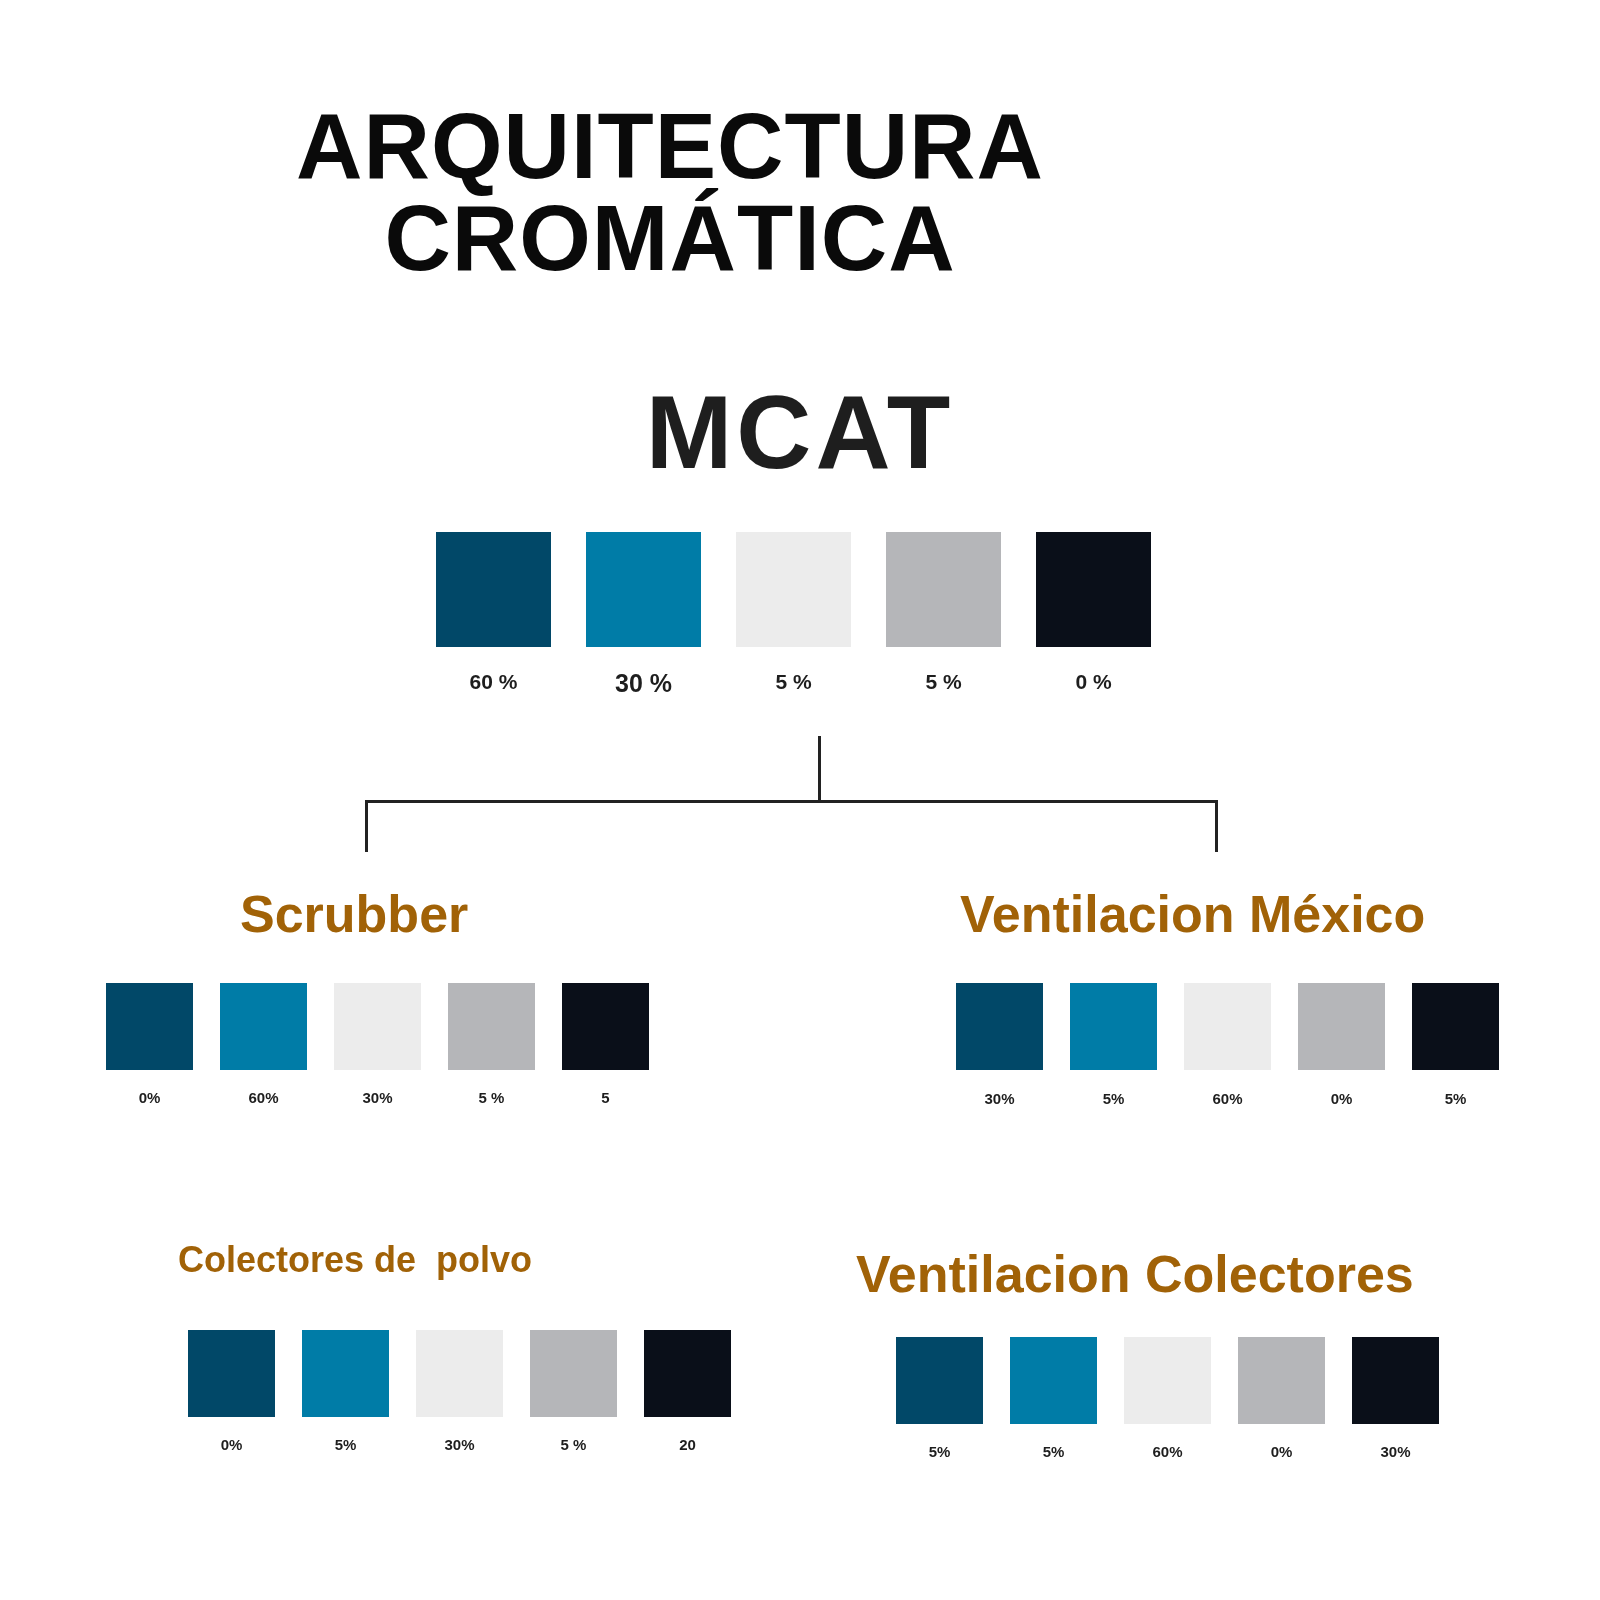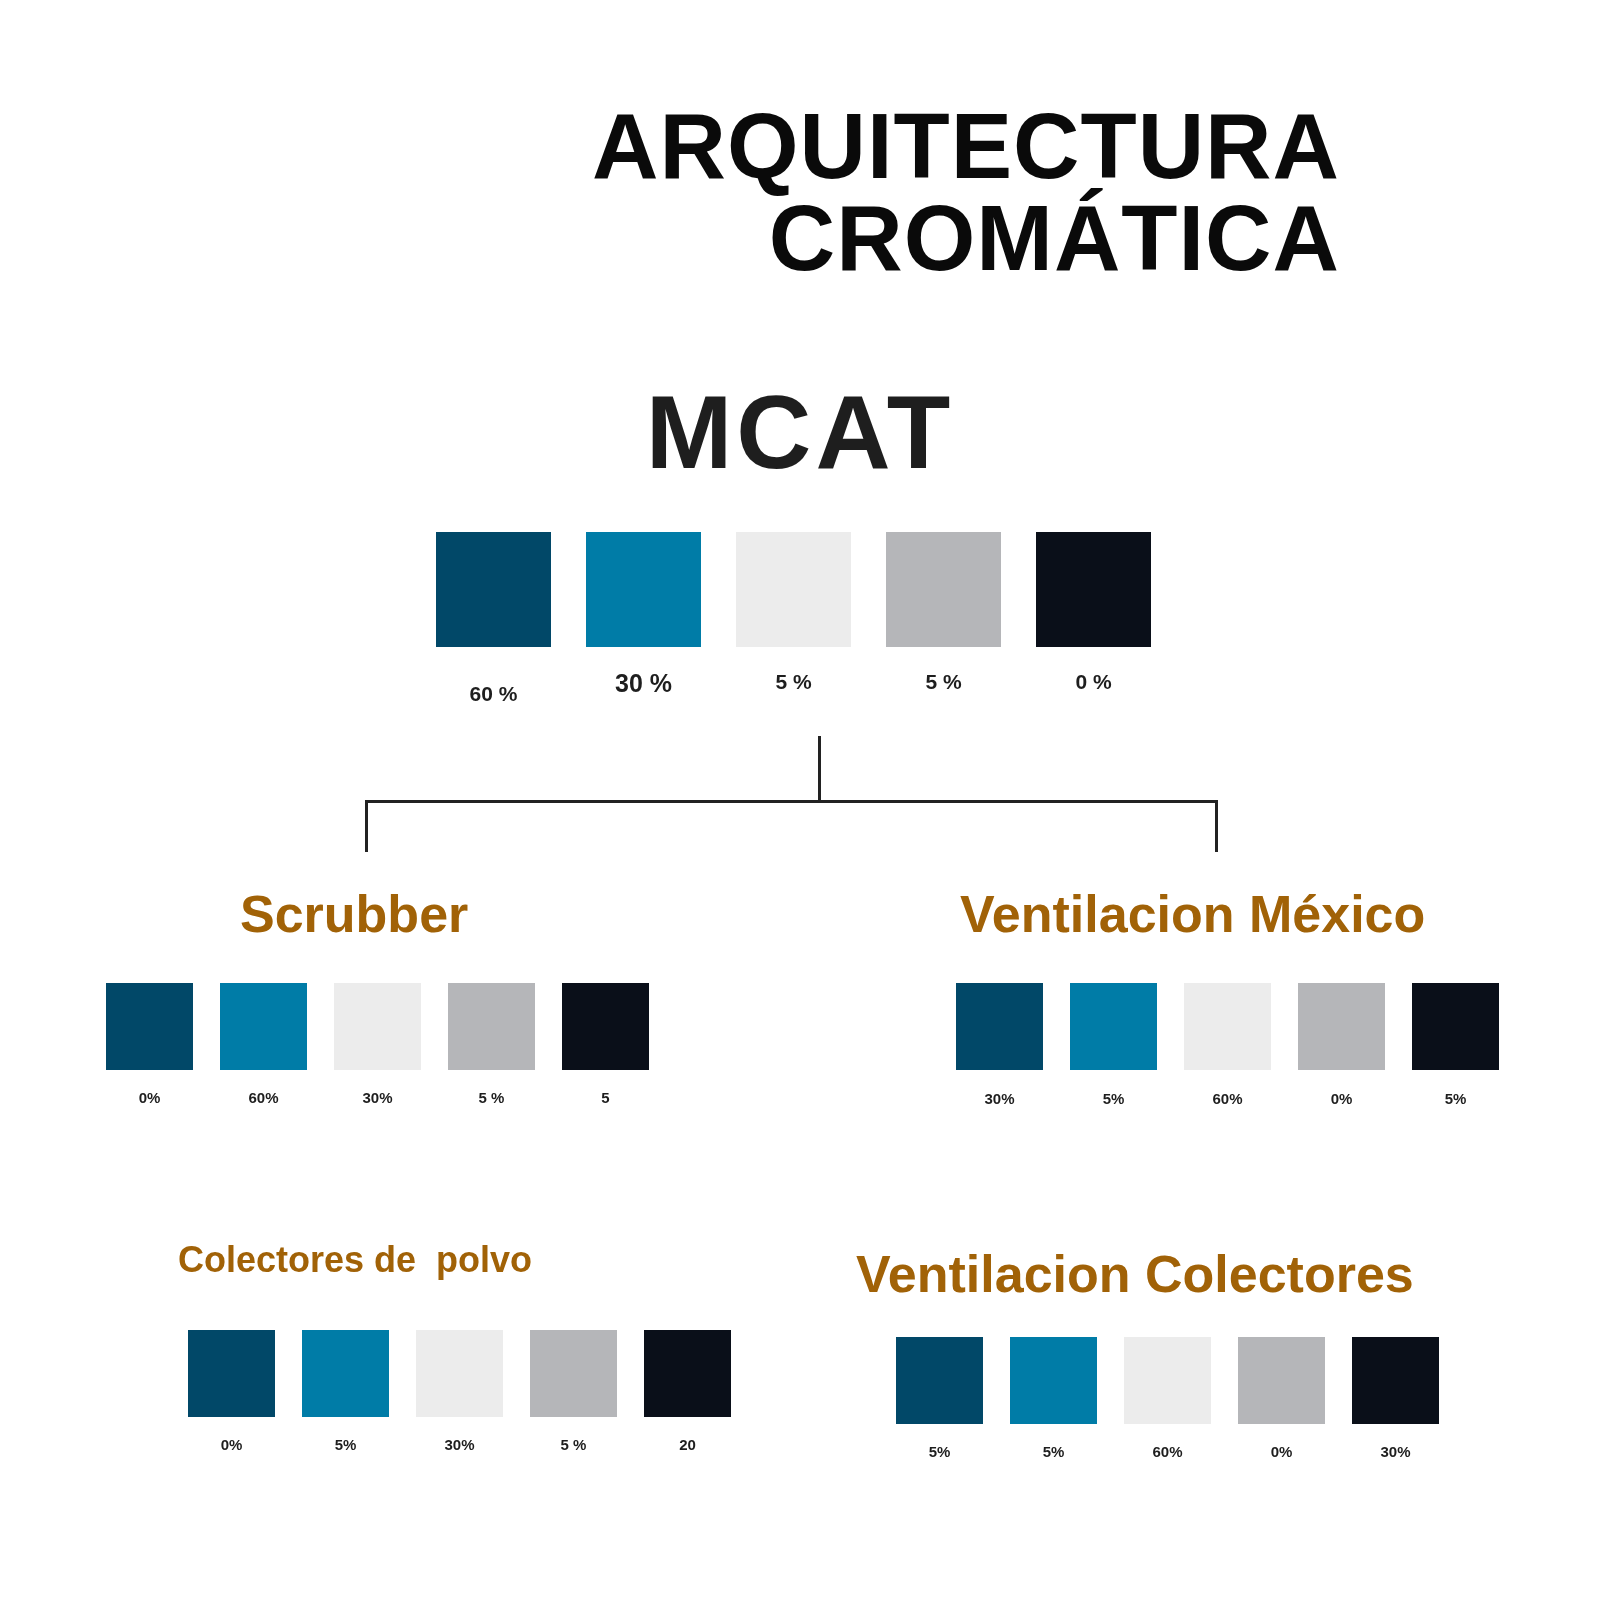--- a/index.html
+++ b/index.html
@@ -1,39 +1,39 @@
 <!DOCTYPE html>
 <html><head>
 <meta charset="utf-8">
 <style>
   html, body { margin: 0; padding: 0; background: #ffffff; }
   body { width: 1600px; height: 1600px; position: relative; overflow: hidden;
          font-family: "Liberation Sans", "DejaVu Sans", sans-serif; color: #1c1c1c; }
-  .title { position: absolute; left: 0; width: 1340px; top: 100px; text-align: right;
+  .title { position: absolute; left: 0; width: 1340px; top: 100px; text-align: center;
            font-weight: 900; font-size: 92px; letter-spacing: 1px; color: #0a0a0a; line-height: 1; }
   .mcat-title { position: absolute; left: 0; width: 1600px; top: 380px; text-align: center;
                 font-weight: 700; font-size: 104px; letter-spacing: 4px; color: #1e1e1e; line-height: 1; }
   .group-title { position: absolute; font-weight: 700; color: #a16207; line-height: 1; white-space: nowrap; }
   .swatch-row { position: absolute; display: flex; }
   .swatch-cell { display: flex; flex-direction: column; align-items: center; }
   .swatch { display: block; }
   .pct { font-weight: 700; color: #1e1e1e; margin-top: 0; line-height: 1; white-space: nowrap; }
   .line { position: absolute; background: #222; }
 </style>
 </head>
 <body>
 
 <div class="title">ARQUITECTURA CROMÁTICA</div>
 
 <div class="mcat-title">MCAT</div>
 
 <div class="swatch-row" style="left:436px; top:532px; gap:35px;">
   <div class="swatch-cell">
     <div class="swatch" style="width: 115px; height: 115px; background: rgb(1, 72, 104);"></div>
-    <div class="pct" style="font-size:21px;margin-top:36px;">60 %</div>
+    <div class="pct" style="font-size:21px;margin-top:24px;">60 %</div>
   </div>
   <div class="swatch-cell">
     <div class="swatch" style="width: 115px; height: 115px; background: rgb(0, 124, 167);"></div>
     <div class="pct" style="font-size:25px;margin-top:24px;">30 %</div>
   </div>
   <div class="swatch-cell">
     <div class="swatch" style="width: 115px; height: 115px; background: rgb(236, 236, 236);"></div>
     <div class="pct" style="font-size:21px;margin-top:24px;">5 %</div>
   </div>
   <div class="swatch-cell">

